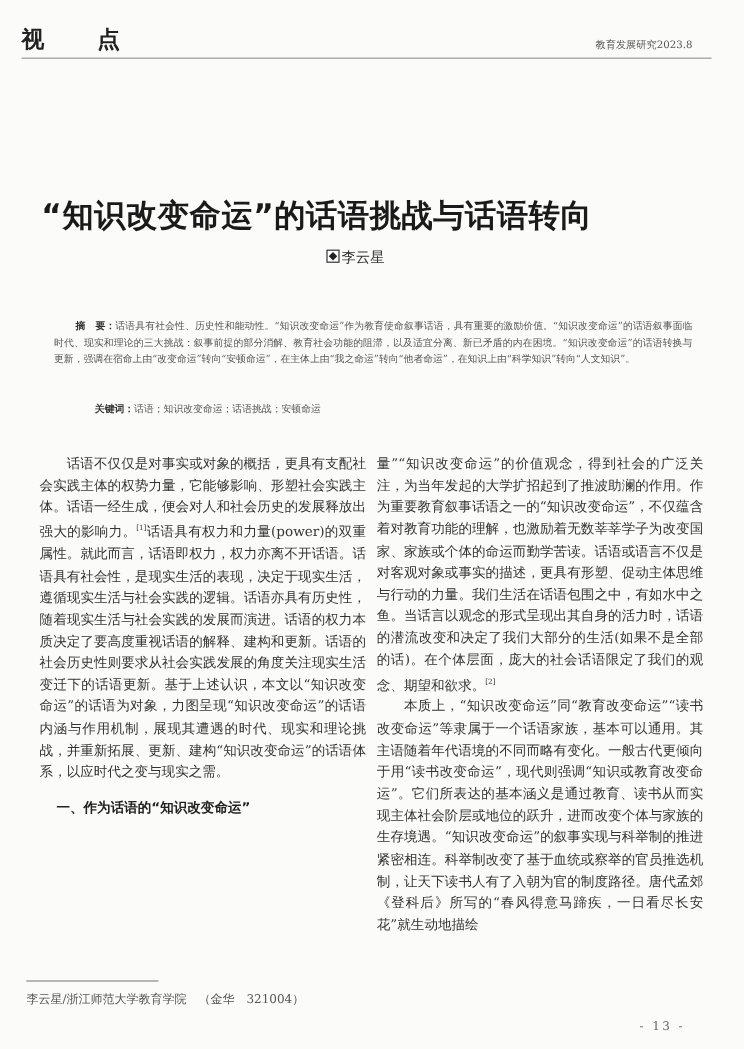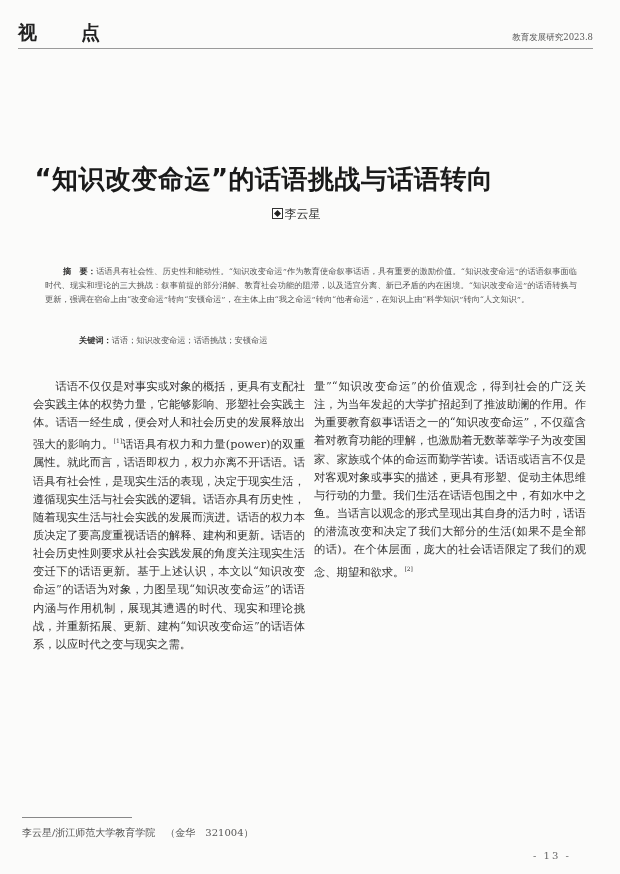--- a/index.html
+++ b/index.html
@@ -1,21 +1,21 @@
 <!DOCTYPE html>
 <html><head>
   <meta charset="utf-8">
   <style>
     * { margin: 0; padding: 0; box-sizing: border-box; }
     html, body { width: 620px; height: 874px; background: #fbfbfa; overflow: hidden; }
     body { position: relative; font-family: "DejaVu Serif", "Liberation Serif", serif; color: #2a2a2a; }
 
     .header { position: absolute; left: 18px; top: 8px; width: 575px; height: 40px; }
     .section-label { position: absolute; left: 0; top: 12px; font-size: 19px; font-weight: bold; color: #222; letter-spacing: 44px; font-family: Liberation Sans, sans-serif; }
-    .journal-info { position: absolute; right: 0; top: 24px; font-size: 8.5px; color: #555; font-family: "DejaVu Serif", serif; }
+    .journal-info { position: absolute; right: 16px; top: 24px; font-size: 8.5px; color: #555; font-family: "DejaVu Serif", serif; }
     .header-rule { position: absolute; left: 18px; top: 48px; width: 575px; height: 1px; background: #9a9a9a; }
 
     .title { position: absolute; left: 0; width: 528px; top: 162px; text-align: center; font-size: 26px; font-weight: bold; color: #1a1a1a; font-family: "DejaVu Sans", sans-serif; letter-spacing: 0.5px; }
     .author { position: absolute; left: 0; width: 592px; top: 206px; text-align: center; font-size: 12px; color: #333; font-family: "DejaVu Sans", sans-serif; }
     .author-mark { display: inline-block; width: 11px; height: 11px; border: 1px solid #333; background: #fff; position: relative; vertical-align: -1px; margin-right: 2px; }
     .author-mark::after { content: ""; position: absolute; left: 2px; top: 2px; width: 5px; height: 5px; background: #222; transform: rotate(45deg); }
 
     .abstract { position: absolute; left: 45px; top: 264px; width: 532px; font-size: 8.2px; line-height: 14.2px; color: #555; text-indent: 18px; text-align: justify; }
     .abstract .label { font-weight: bold; color: #333; }
     .keywords { position: absolute; left: 63px; top: 335px; width: 514px; font-size: 8.2px; color: #555; margin-left: 16px; }
@@ -49,21 +49,23 @@
 
 <div class="abstract">
   <span class="label">摘　要：</span><span>话语具有社会性、历史性和能动性。“知识改变命运”作为教育使命叙事话语，具有重要的激励价值。“知识改变命运”的话语叙事面临时代、现实和理论的三大挑战：叙事前提的部分消解、教育社会功能的阻滞，以及适宜分离、新已矛盾的内在困境。“知识改变命运”的话语转换与更新，强调在宿命上由“改变命运”转向“安顿命运”，在主体上由“我之命运”转向“他者命运”，在知识上由“科学知识”转向“人文知识”。</span>
 </div>
 <div class="keywords">
   <span class="label">关键词：</span><span>话语；知识改变命运；话语挑战；安顿命运</span>
 </div>
 
 <div class="col col-left">
   <p><span>话语不仅仅是对事实或对象的概括，更具有支配社会实践主体的权势力量，它能够影响、形塑社会实践主体。话语一经生成，便会对人和社会历史的发展释放出强大的影响力。</span><span class="sup">[1]</span><span>话语具有权力和力量(power)的双重属性。就此而言，话语即权力，权力亦离不开话语。话语具有社会性，是现实生活的表现，决定于现实生活，遵循现实生活与社会实践的逻辑。话语亦具有历史性，随着现实生活与社会实践的发展而演进。话语的权力本质决定了要高度重视话语的解释、建构和更新。话语的社会历史性则要求从社会实践发展的角度关注现实生活变迁下的话语更新。基于上述认识，本文以“知识改变命运”的话语为对象，力图呈现“知识改变命运”的话语内涵与作用机制，展现其遭遇的时代、现实和理论挑战，并重新拓展、更新、建构“知识改变命运”的话语体系，以应时代之变与现实之需。</span></p>
+  <div class="sec-head">一、作为话语的“知识改变命运”</div>
 </div>
 
 <div class="col col-right">
   <p class="cont"><span>量”“知识改变命运”的价值观念，得到社会的广泛关注，为当年发起的大学扩招起到了推波助澜的作用。作为重要教育叙事话语之一的“知识改变命运”，不仅蕴含着对教育功能的理解，也激励着无数莘莘学子为改变国家、家族或个体的命运而勤学苦读。话语或语言不仅是对客观对象或事实的描述，更具有形塑、促动主体思维与行动的力量。我们生活在话语包围之中，有如水中之鱼。当话言以观念的形式呈现出其自身的活力时，话语的潜流改变和决定了我们大部分的生活(如果不是全部的话)。在个体层面，庞大的社会话语限定了我们的观念、期望和欲求。</span><span class="sup">[2]</span></p>
+  <p>本质上，“知识改变命运”同“教育改变命运”“读书改变命运”等隶属于一个话语家族，基本可以通用。其主语随着年代语境的不同而略有变化。一般古代更倾向于用“读书改变命运”，现代则强调“知识或教育改变命运”。它们所表达的基本涵义是通过教育、读书从而实现主体社会阶层或地位的跃升，进而改变个体与家族的生存境遇。“知识改变命运”的叙事实现与科举制的推进紧密相连。科举制改变了基于血统或察举的官员推选机制，让天下读书人有了入朝为官的制度路径。唐代孟郊《登科后》所写的“春风得意马蹄疾，一日看尽长安花”就生动地描绘</p>
 </div>
 
 <div class="footnote-rule"></div>
 <div class="footnote">李云星/浙江师范大学教育学院　（金华　321004）</div>
 <div class="page-num">- 13 -</div>
 
 </body></html>

